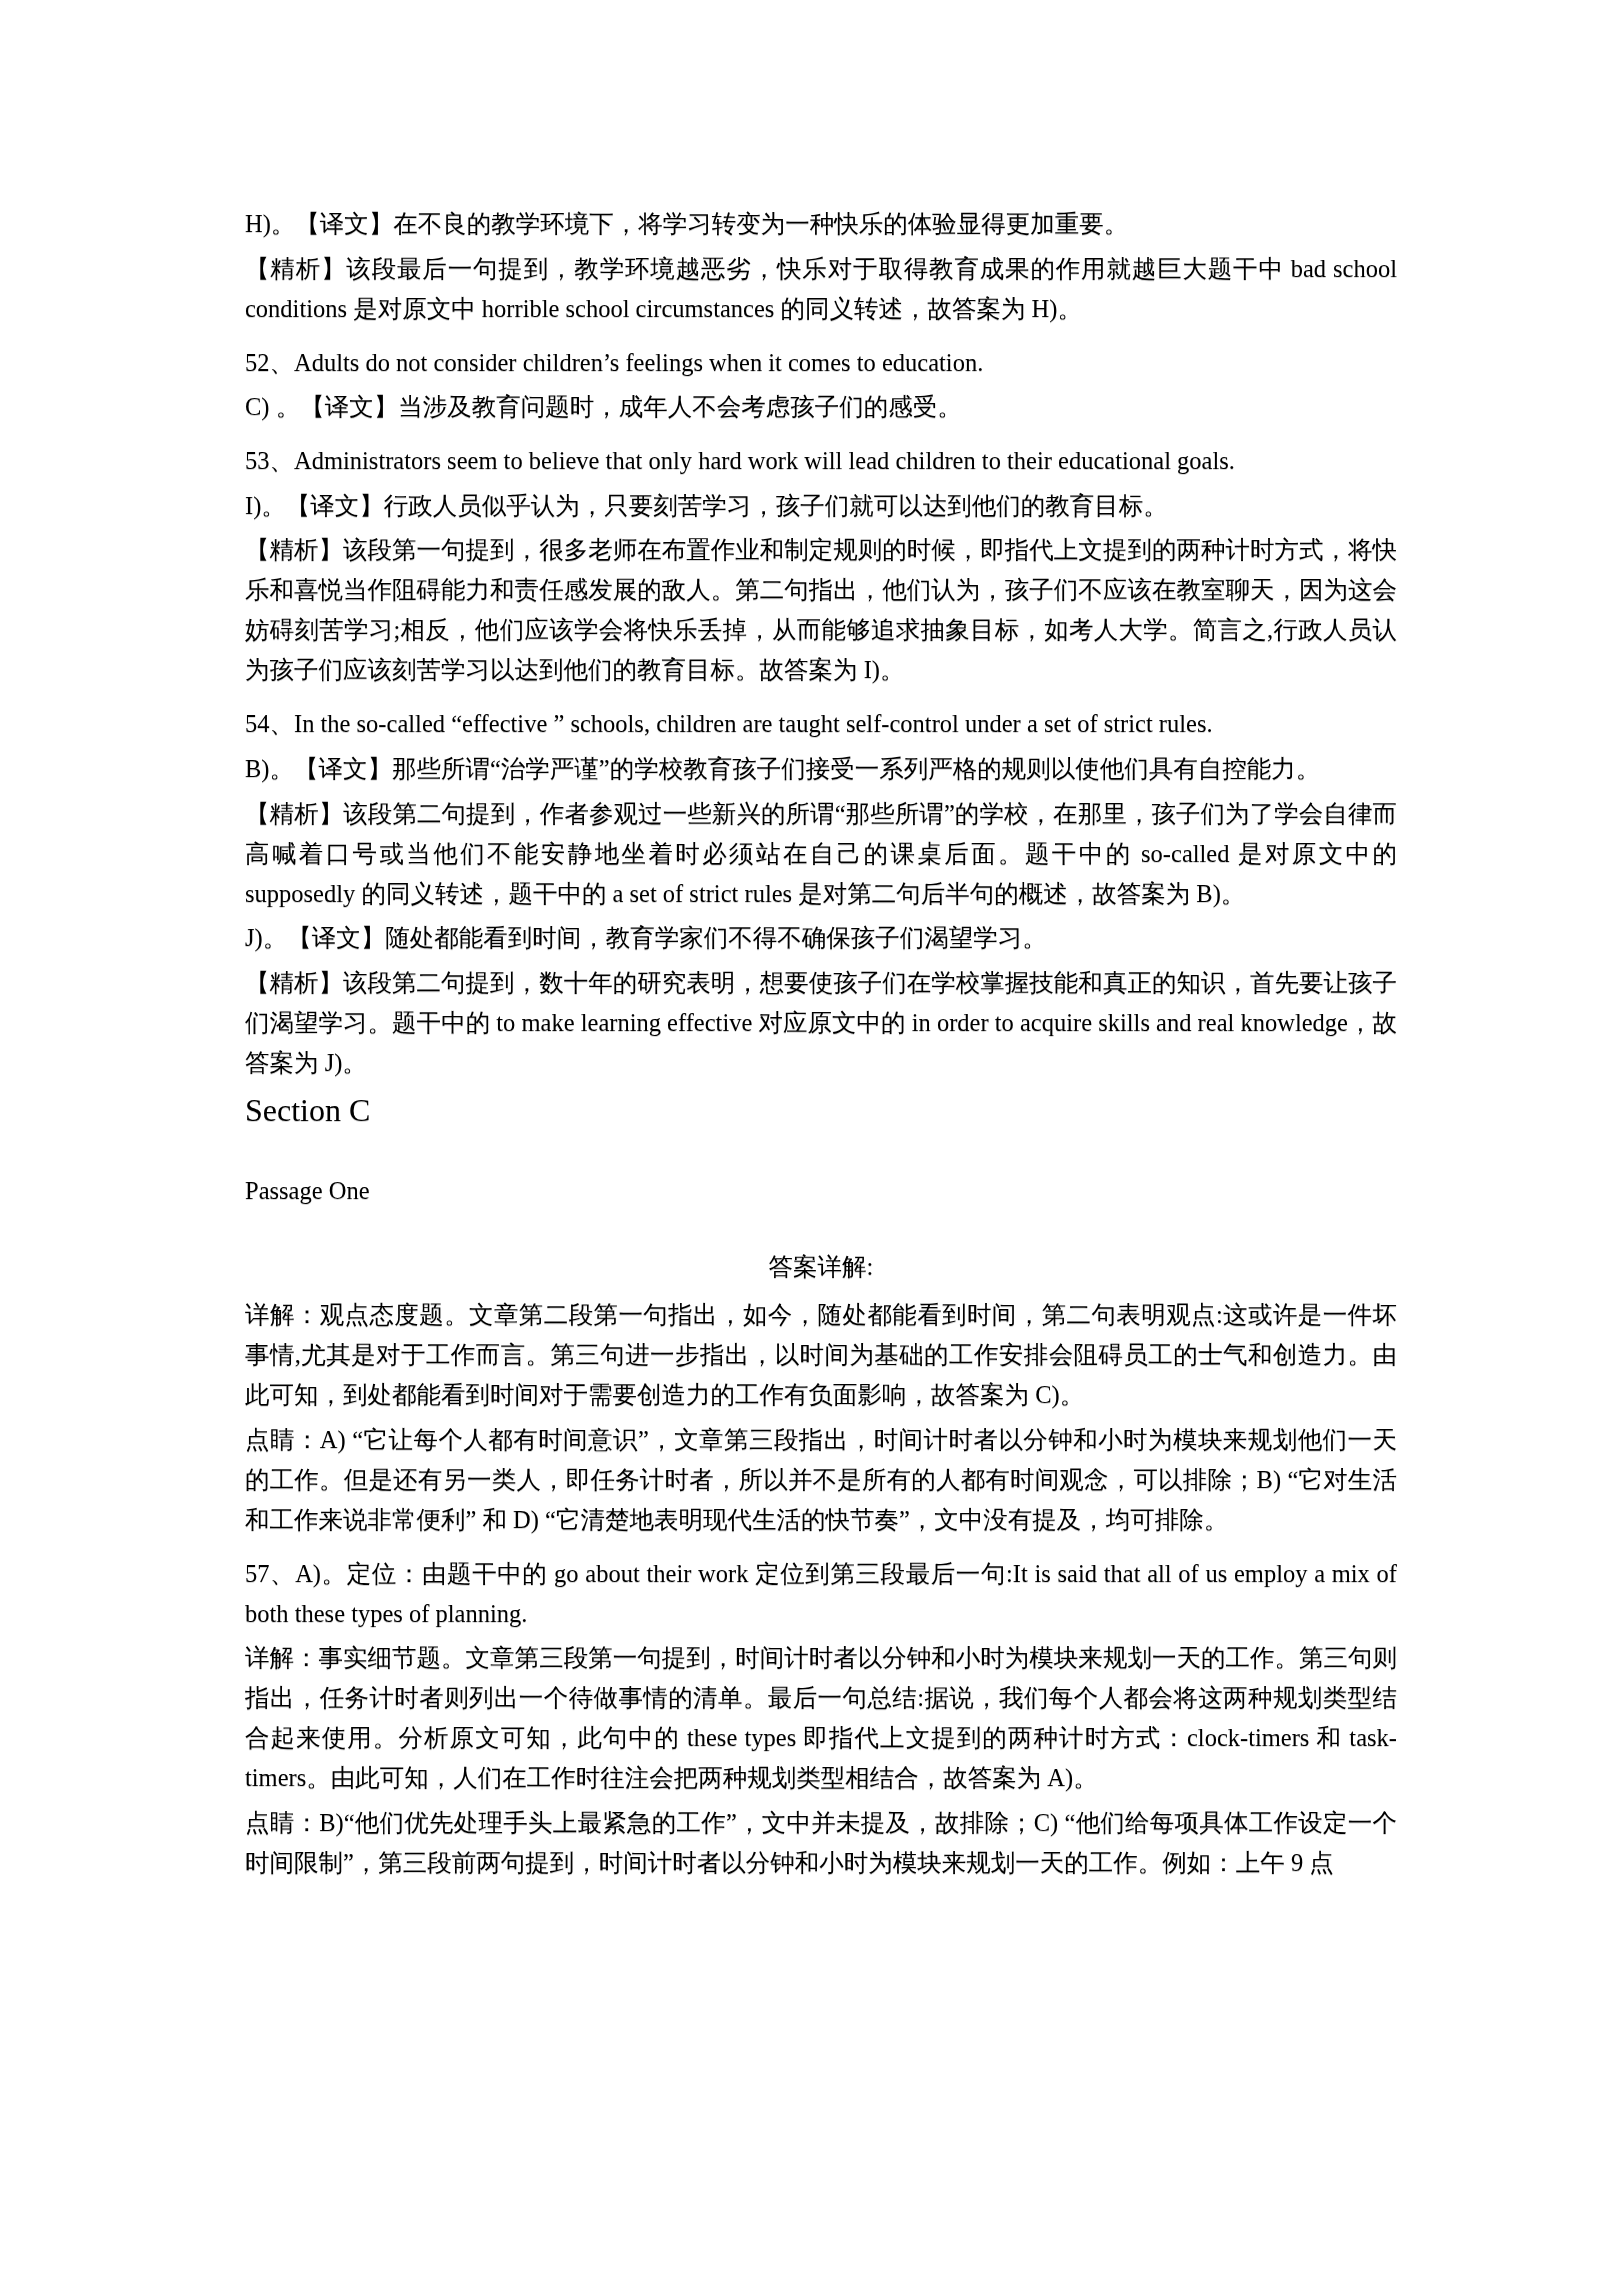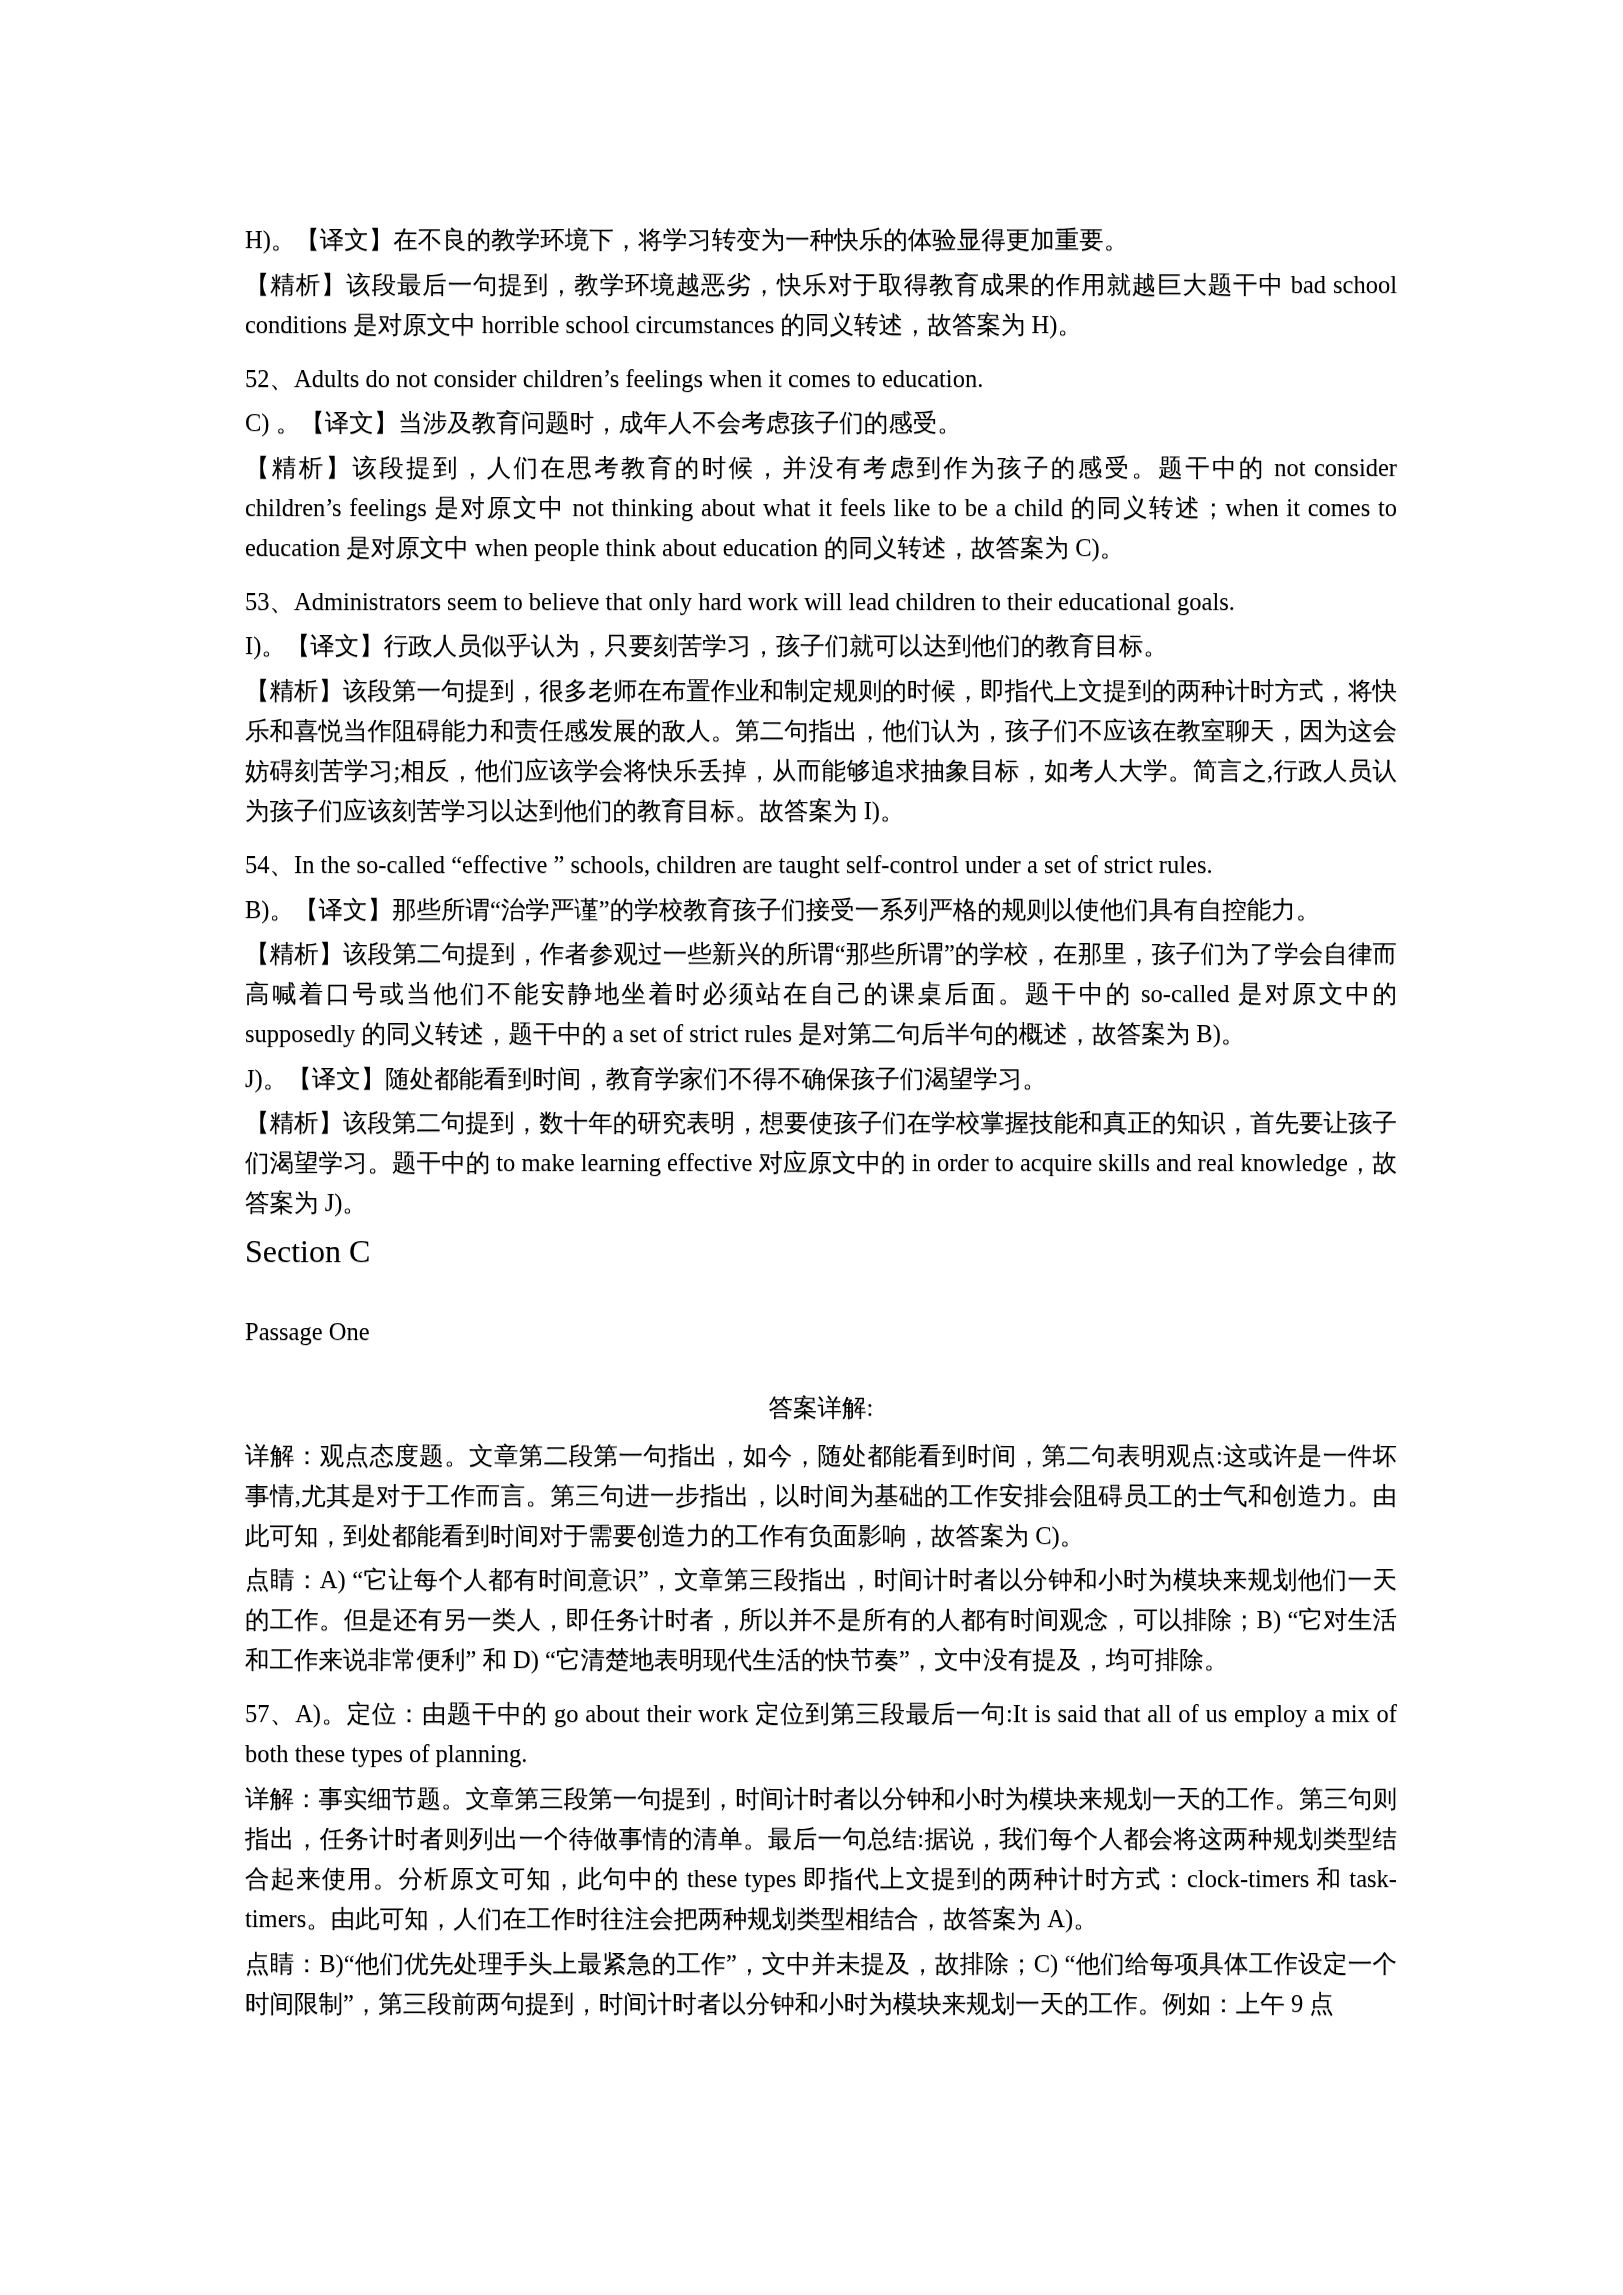--- a/index.html
+++ b/index.html
@@ -9,21 +9,21 @@
   }
   body {
     width: 1623px;
     height: 2295px;
     position: relative;
     overflow: hidden;
   }
   .page {
     position: absolute;
     left: 245px;
-    top: 220px;
+    top: 204px;
     width: 1152px;
     color: #000000;
     font-family: "Liberation Serif", "DejaVu Serif", serif;
     font-size: 24.5px;
     line-height: 40px;
     text-shadow: 0 1px 0 rgba(70,70,70,0.22);
   }
   .para {
     margin: 0 0 4.6px 0;
     text-align: justify;
@@ -48,21 +48,20 @@
   }
 </style>
 </head>
 <body>
 
 <div class="page">
   <p class="para">H)。【译文】在不良的教学环境下，将学习转变为一种快乐的体验显得更加重要。</p>
   <p class="para">【精析】该段最后一句提到，教学环境越恶劣，快乐对于取得教育成果的作用就越巨大题干中 bad school conditions 是对原文中 horrible school circumstances 的同义转述，故答案为 H)。</p>
   <p class="para question">52、Adults do not consider children’s feelings when it comes to education.</p>
   <p class="para">C) 。【译文】当涉及教育问题时，成年人不会考虑孩子们的感受。</p>
-  <p class="para">【精析】该段提到，人们在思考教育的时候，并没有考虑到作为孩子的感受。题干中的 not consider children’s feelings 是对原文中 not thinking about what it feels like to be a child 的同义转述；when it comes to education 是对原文中 when people think about education 的同义转述，故答案为 C)。</p>
   <p class="para question">53、Administrators seem to believe that only hard work will lead children to their educational goals.</p>
   <p class="para">I)。【译文】行政人员似乎认为，只要刻苦学习，孩子们就可以达到他们的教育目标。</p>
   <p class="para">【精析】该段第一句提到，很多老师在布置作业和制定规则的时候，即指代上文提到的两种计时方式，将快乐和喜悦当作阻碍能力和责任感发展的敌人。第二句指出，他们认为，孩子们不应该在教室聊天，因为这会妨碍刻苦学习;相反，他们应该学会将快乐丢掉，从而能够追求抽象目标，如考人大学。简言之,行政人员认为孩子们应该刻苦学习以达到他们的教育目标。故答案为 I)。</p>
   <p class="para question">54、In the so-called “effective ” schools, children are taught self-control under a set of strict rules.</p>
   <p class="para">B)。【译文】那些所谓“治学严谨”的学校教育孩子们接受一系列严格的规则以使他们具有自控能力。</p>
   <p class="para">【精析】该段第二句提到，作者参观过一些新兴的所谓“那些所谓”的学校，在那里，孩子们为了学会自律而高喊着口号或当他们不能安静地坐着时必须站在自己的课桌后面。题干中的 so-called 是对原文中的 supposedly 的同义转述，题干中的 a set of strict rules 是对第二句后半句的概述，故答案为 B)。</p>
   <p class="para">J)。【译文】随处都能看到时间，教育学家们不得不确保孩子们渴望学习。</p>
   <p class="para">【精析】该段第二句提到，数十年的研究表明，想要使孩子们在学校掌握技能和真正的知识，首先要让孩子们渴望学习。题干中的 to make learning effective 对应原文中的 in order to acquire skills and real knowledge，故答案为 J)。</p>
   <p class="para section-heading">Section C</p>
   <p class="para passage-heading">Passage One</p>

